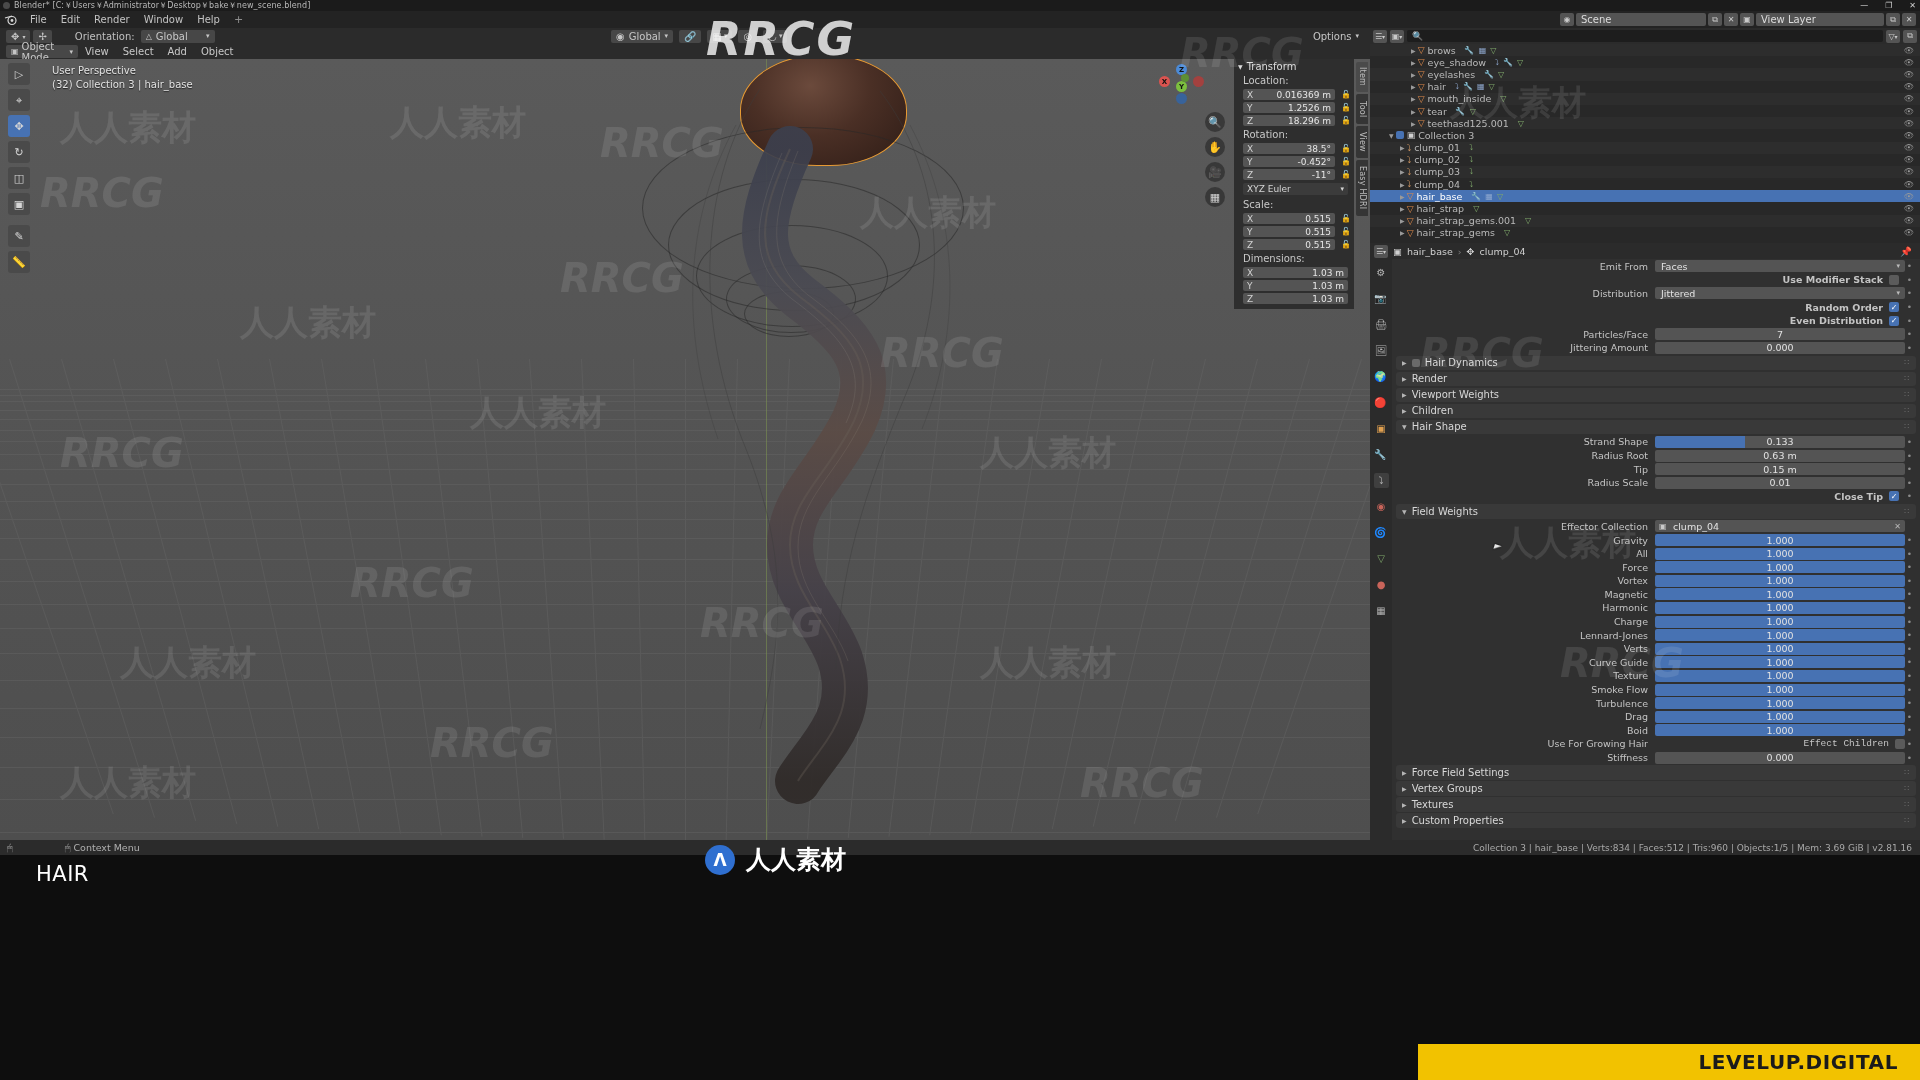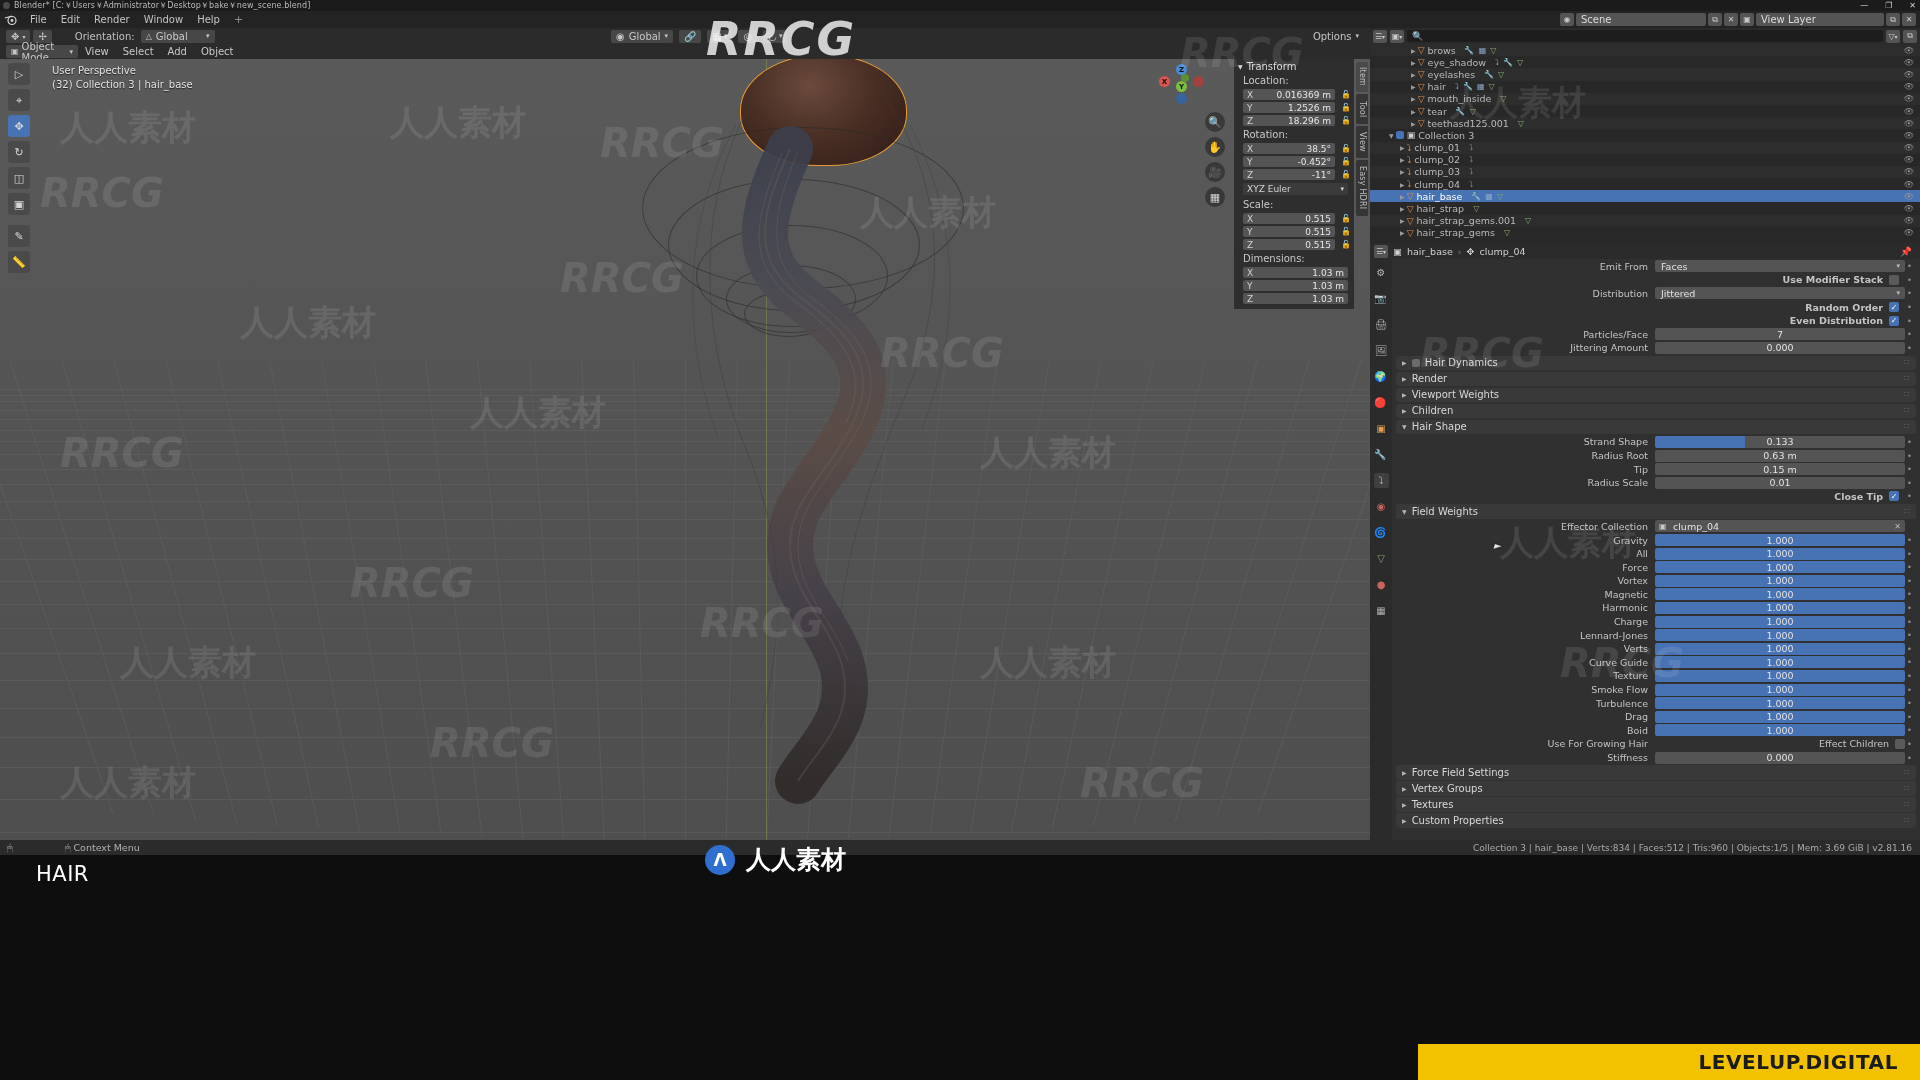--- a/index.html
+++ b/index.html
@@ -828,21 +828,21 @@
           <div class="pdot">•</div>
         </div>
         <div class="prow">
           <div class="plabel">Boid</div>
           <div class="pfield slider">1.000</div>
           <div class="pdot">•</div>
         </div>
         <div class="prow">
           <div class="plabel">Use For Growing Hair</div>
           <div style="flex: 1 1 auto; display: flex; align-items: center; justify-content: flex-end; gap: 6px;">
-            <span style="font-size: 9.5px; color: rgb(196, 196, 196);">Effect Children</span>
+            <span style="font-size: 9.5px; color: rgb(196, 196, 196); font-family: Liberation Mono, monospace;">Effect Children</span>
             <span class="pcheck off"></span>
           </div>
           <div class="pdot">•</div>
         </div>
         <div class="prow">
           <div class="plabel">Stiffness</div>
           <div class="pfield">0.000</div>
           <div class="pdot">•</div>
         </div>
         <div class="psection">

